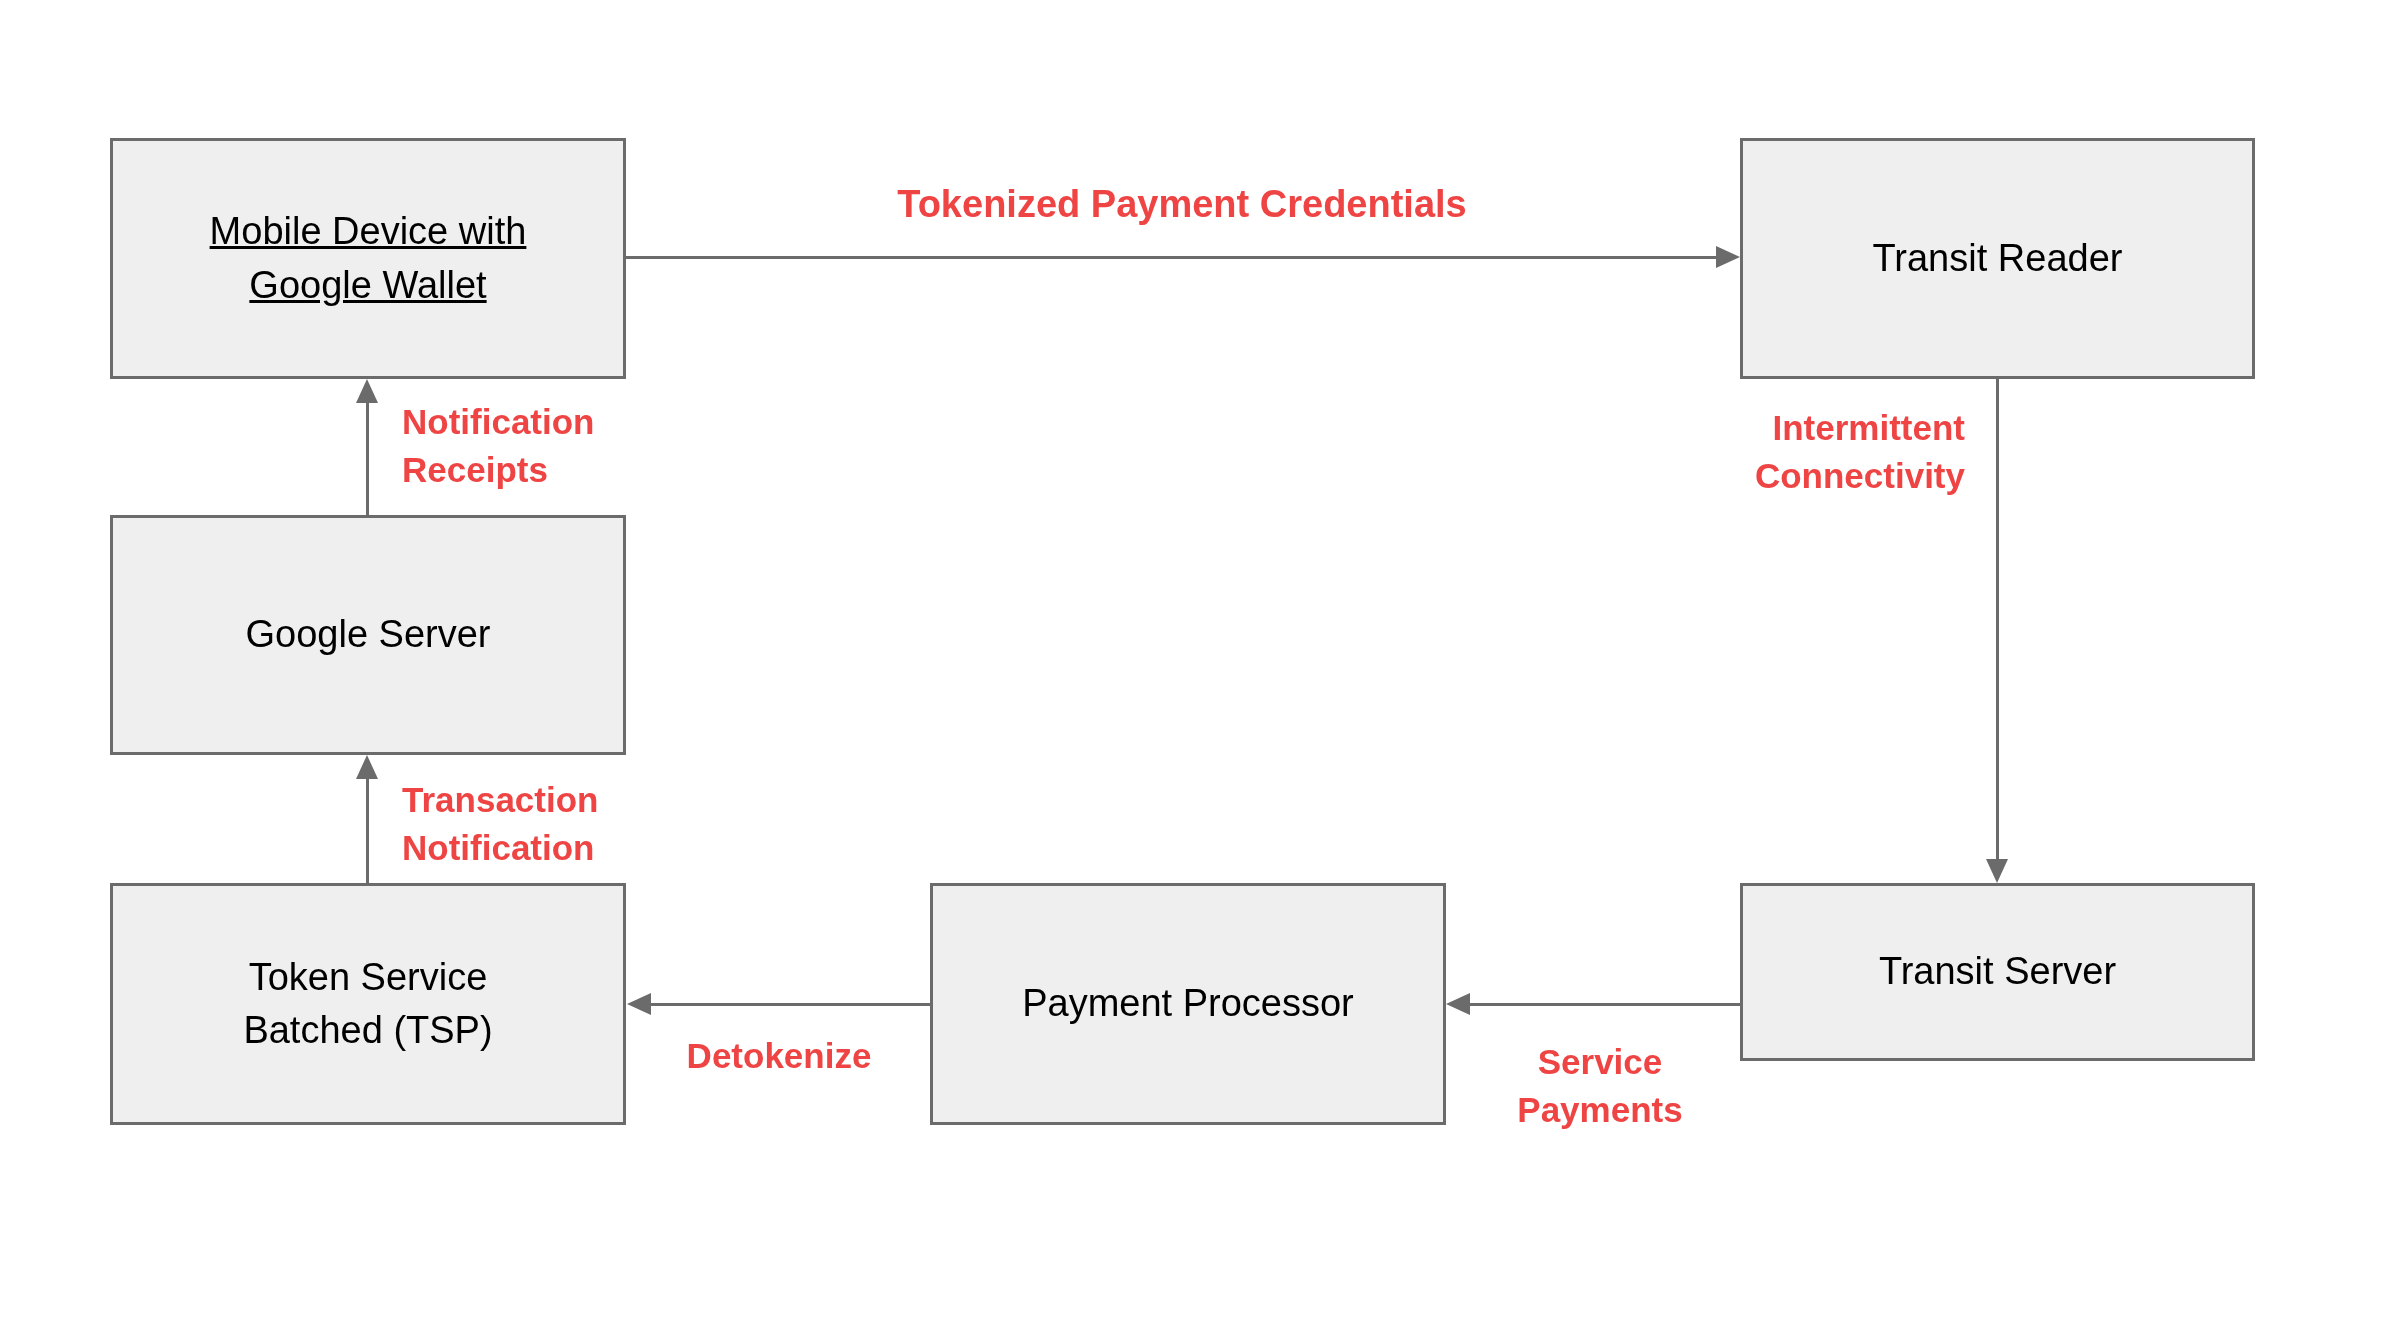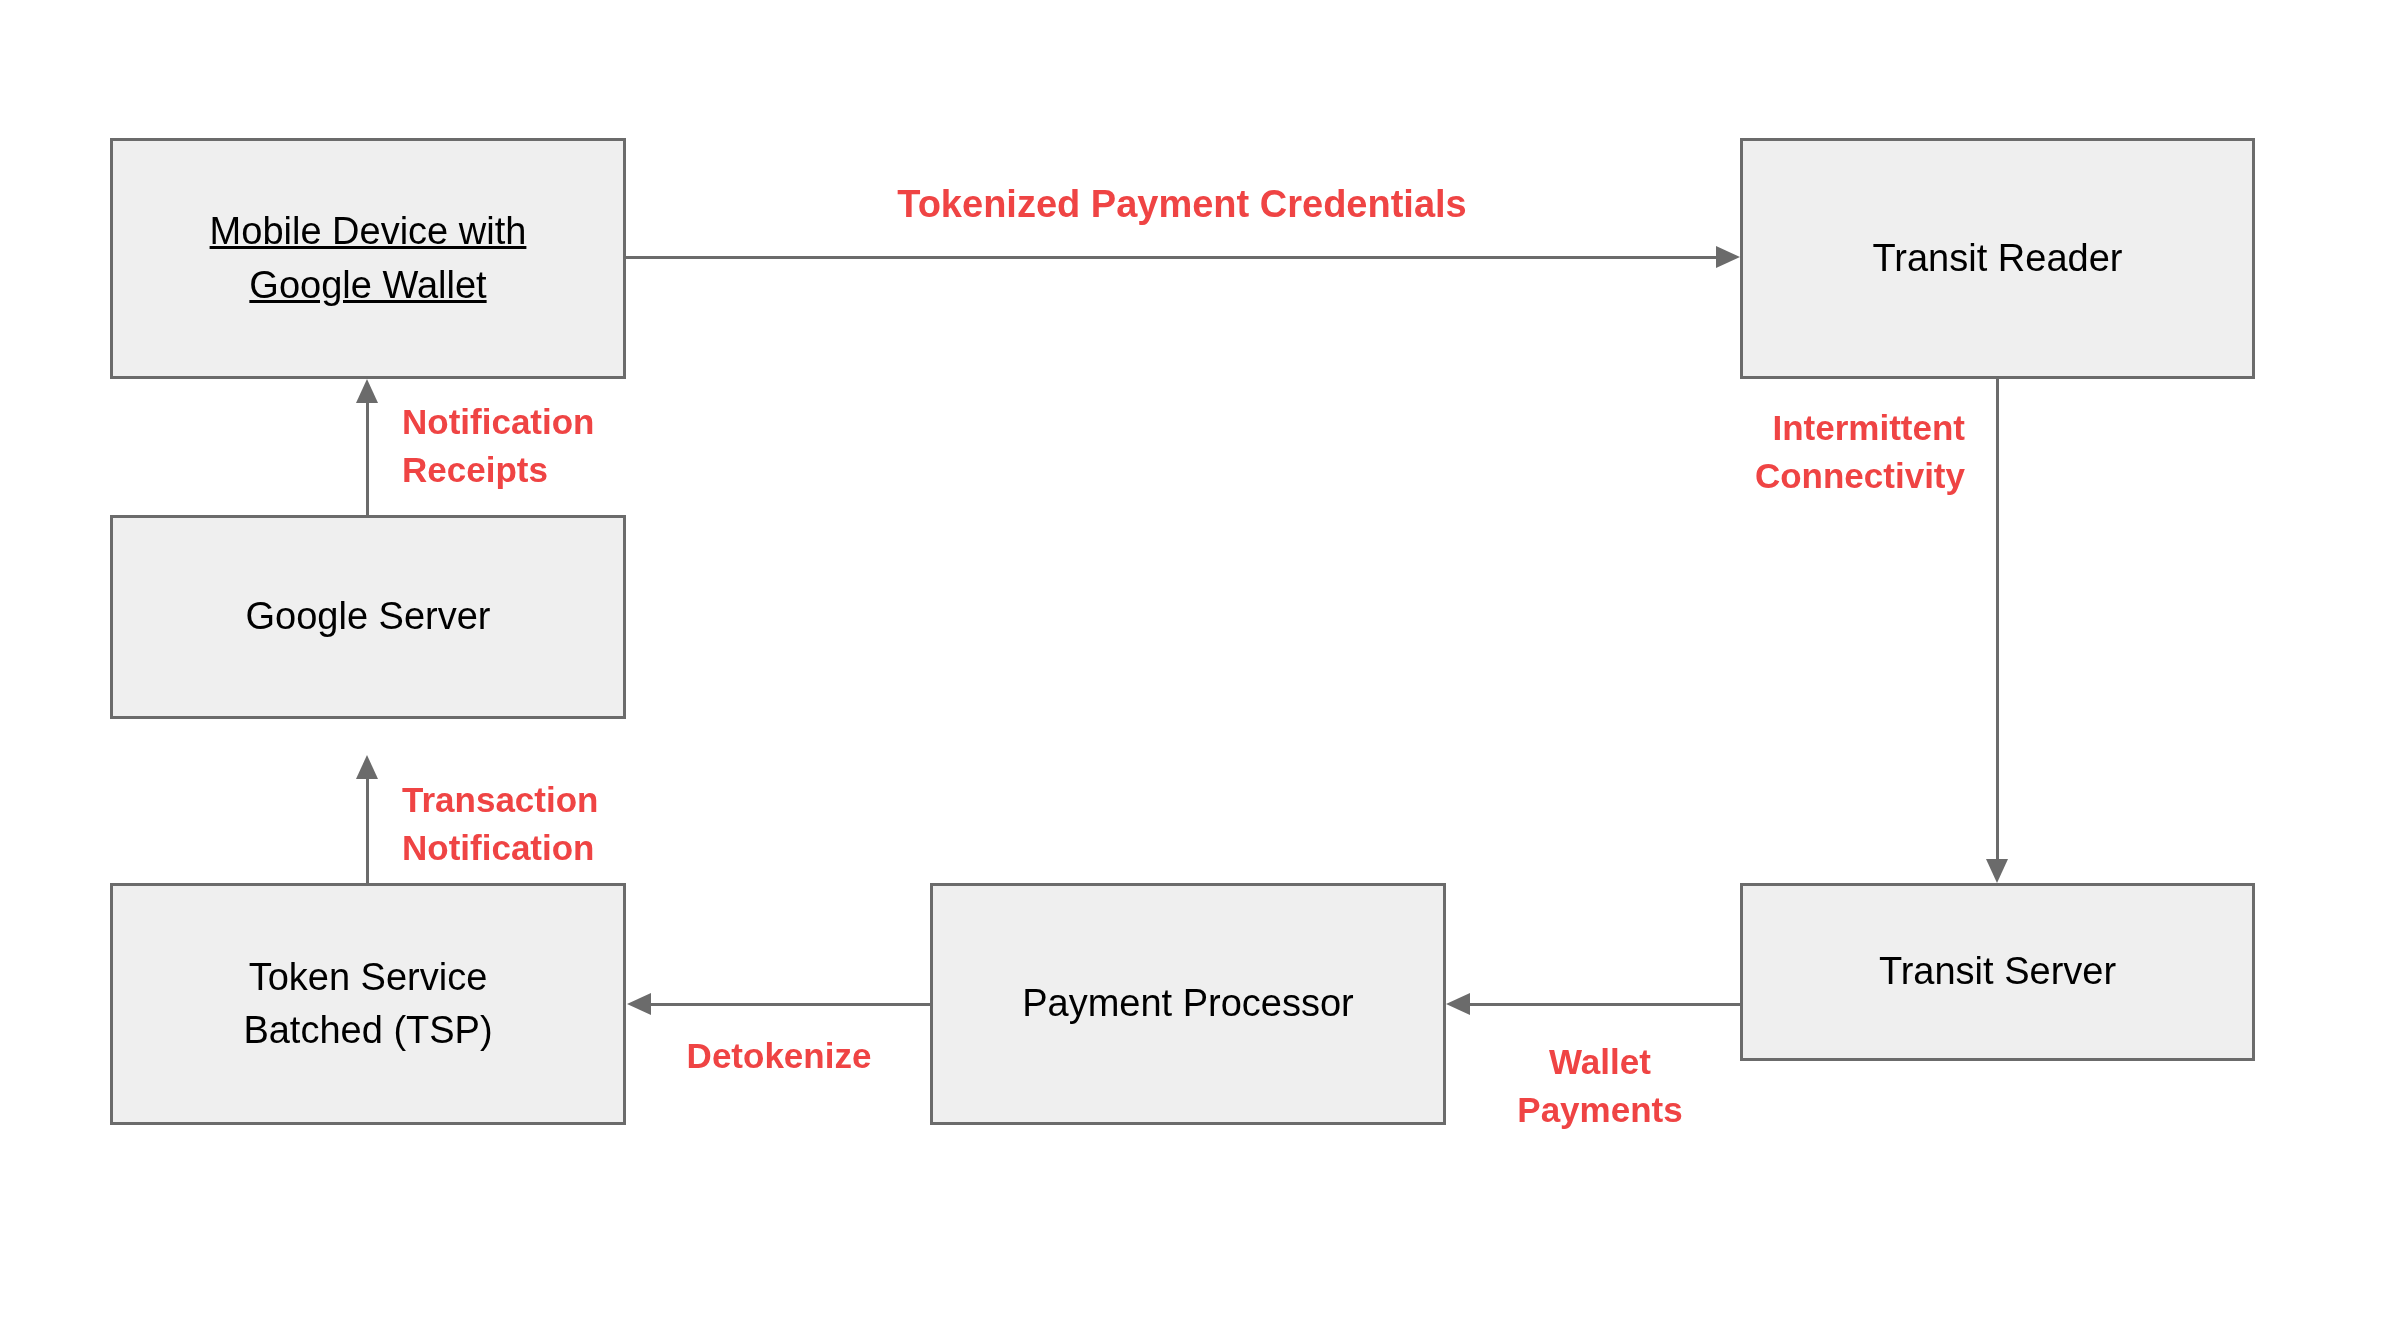--- a/index.html
+++ b/index.html
@@ -51,21 +51,21 @@
 
   <div class="node" style="left:110px; top:138px; width:516px; height:241px;text-decoration:underline;">
     <span>Mobile Device with</span>
     <span>Google Wallet</span>
   </div>
 
   <div class="node" style="left:1740px; top:138px; width:515px; height:241px;">
     <span>Transit Reader</span>
   </div>
 
-  <div class="node" style="left:110px; top:515px; width:516px; height:204px;">
+  <div class="node" style="left:110px; top:515px; width:516px; height:240px;">
     <span>Google Server</span>
   </div>
 
   <div class="node" style="left:110px; top:883px; width:516px; height:242px;">
     <span>Token Service</span>
     <span>Batched (TSP)</span>
   </div>
 
   <div class="node" style="left:930px; top:883px; width:516px; height:242px;">
     <span>Payment Processor</span>
@@ -84,21 +84,21 @@
   <div class="edge-line" style="left:1996px; top:379px; width:3px; height:482px;"></div>
   <div class="arrowhead ah-down" style="left:1986px; top:859px;"></div>
   <div class="edge-label align-right" style="left:1565px; top:404px; width:400px;">
     <span>Intermittent</span>
     <span>Connectivity</span>
   </div>
 
   <div class="edge-line" style="left:1468px; top:1003px; width:272px; height:3px;"></div>
   <div class="arrowhead ah-left" style="left:1446px; top:993px;"></div>
   <div class="edge-label align-center" style="left:1450px; top:1038px; width:300px;">
-    <span>Wallet</span>
+    <span>Service</span>
     <span>Payments</span>
   </div>
 
   <div class="edge-line" style="left:649px; top:1003px; width:281px; height:3px;"></div>
   <div class="arrowhead ah-left" style="left:627px; top:993px;"></div>
   <div class="edge-label align-center" style="left:628px; top:1032px; width:302px;">
     <span>Detokenize</span>
   </div>
 
   <div class="edge-line" style="left:366px; top:777px; width:3px; height:106px;"></div>

